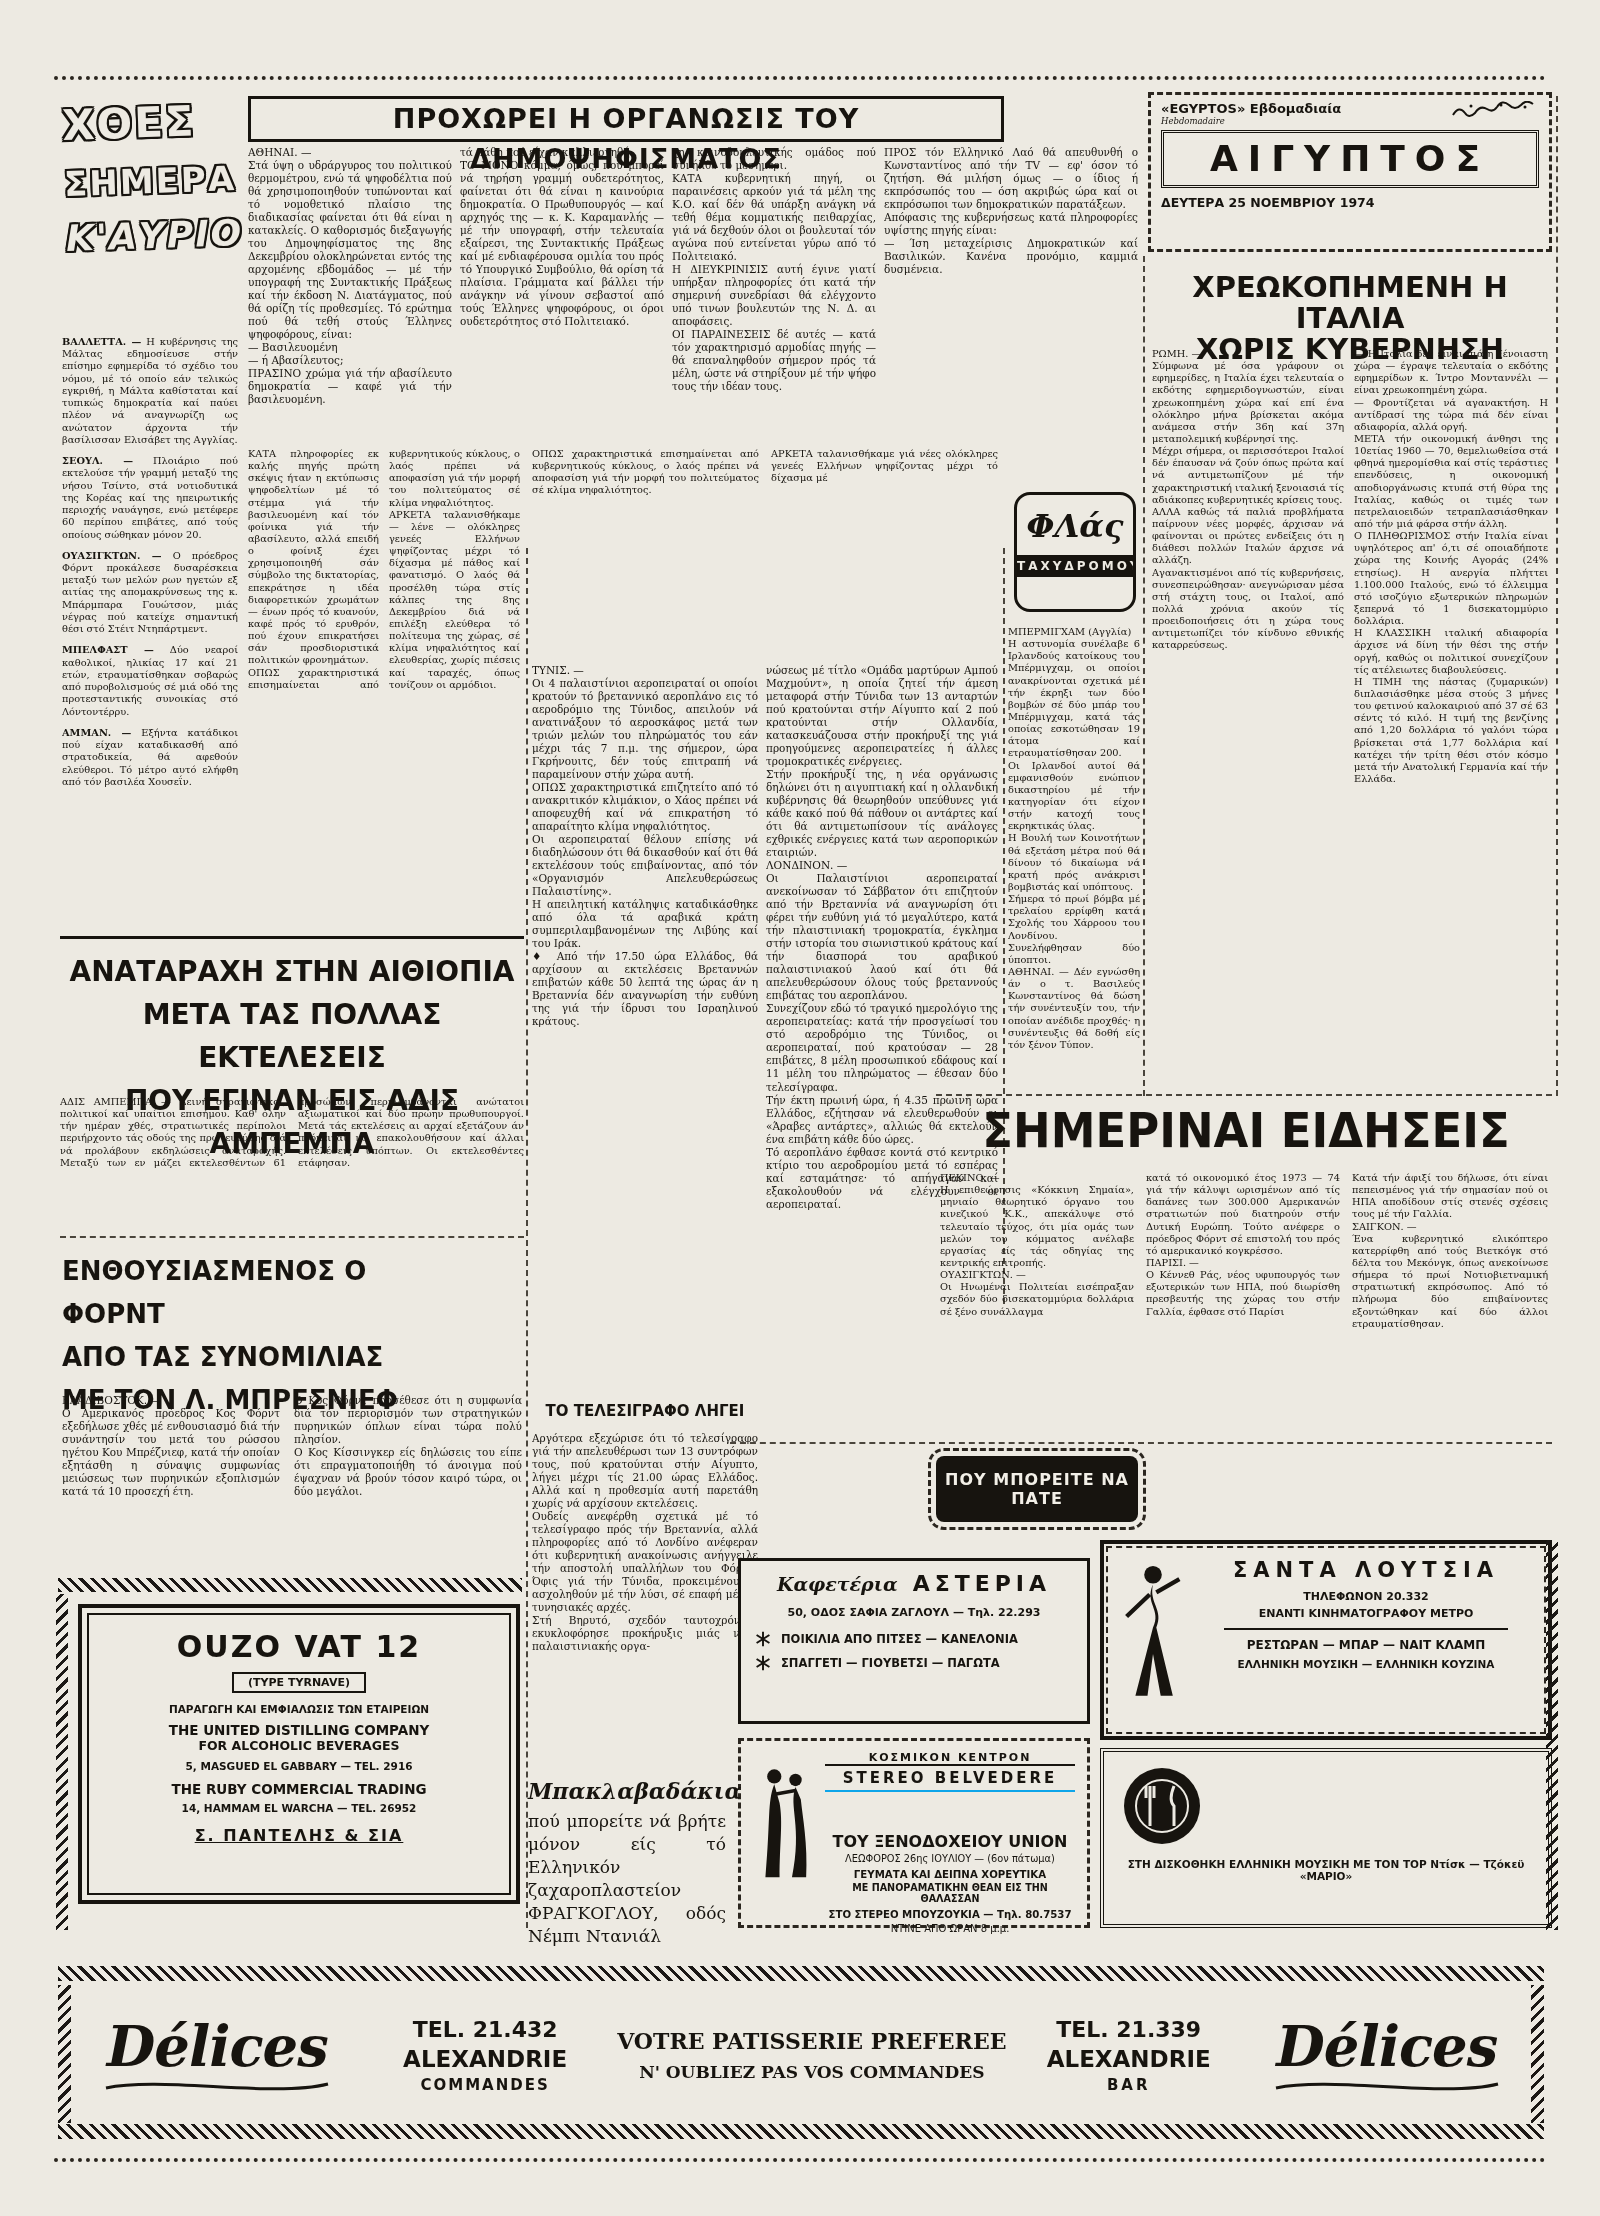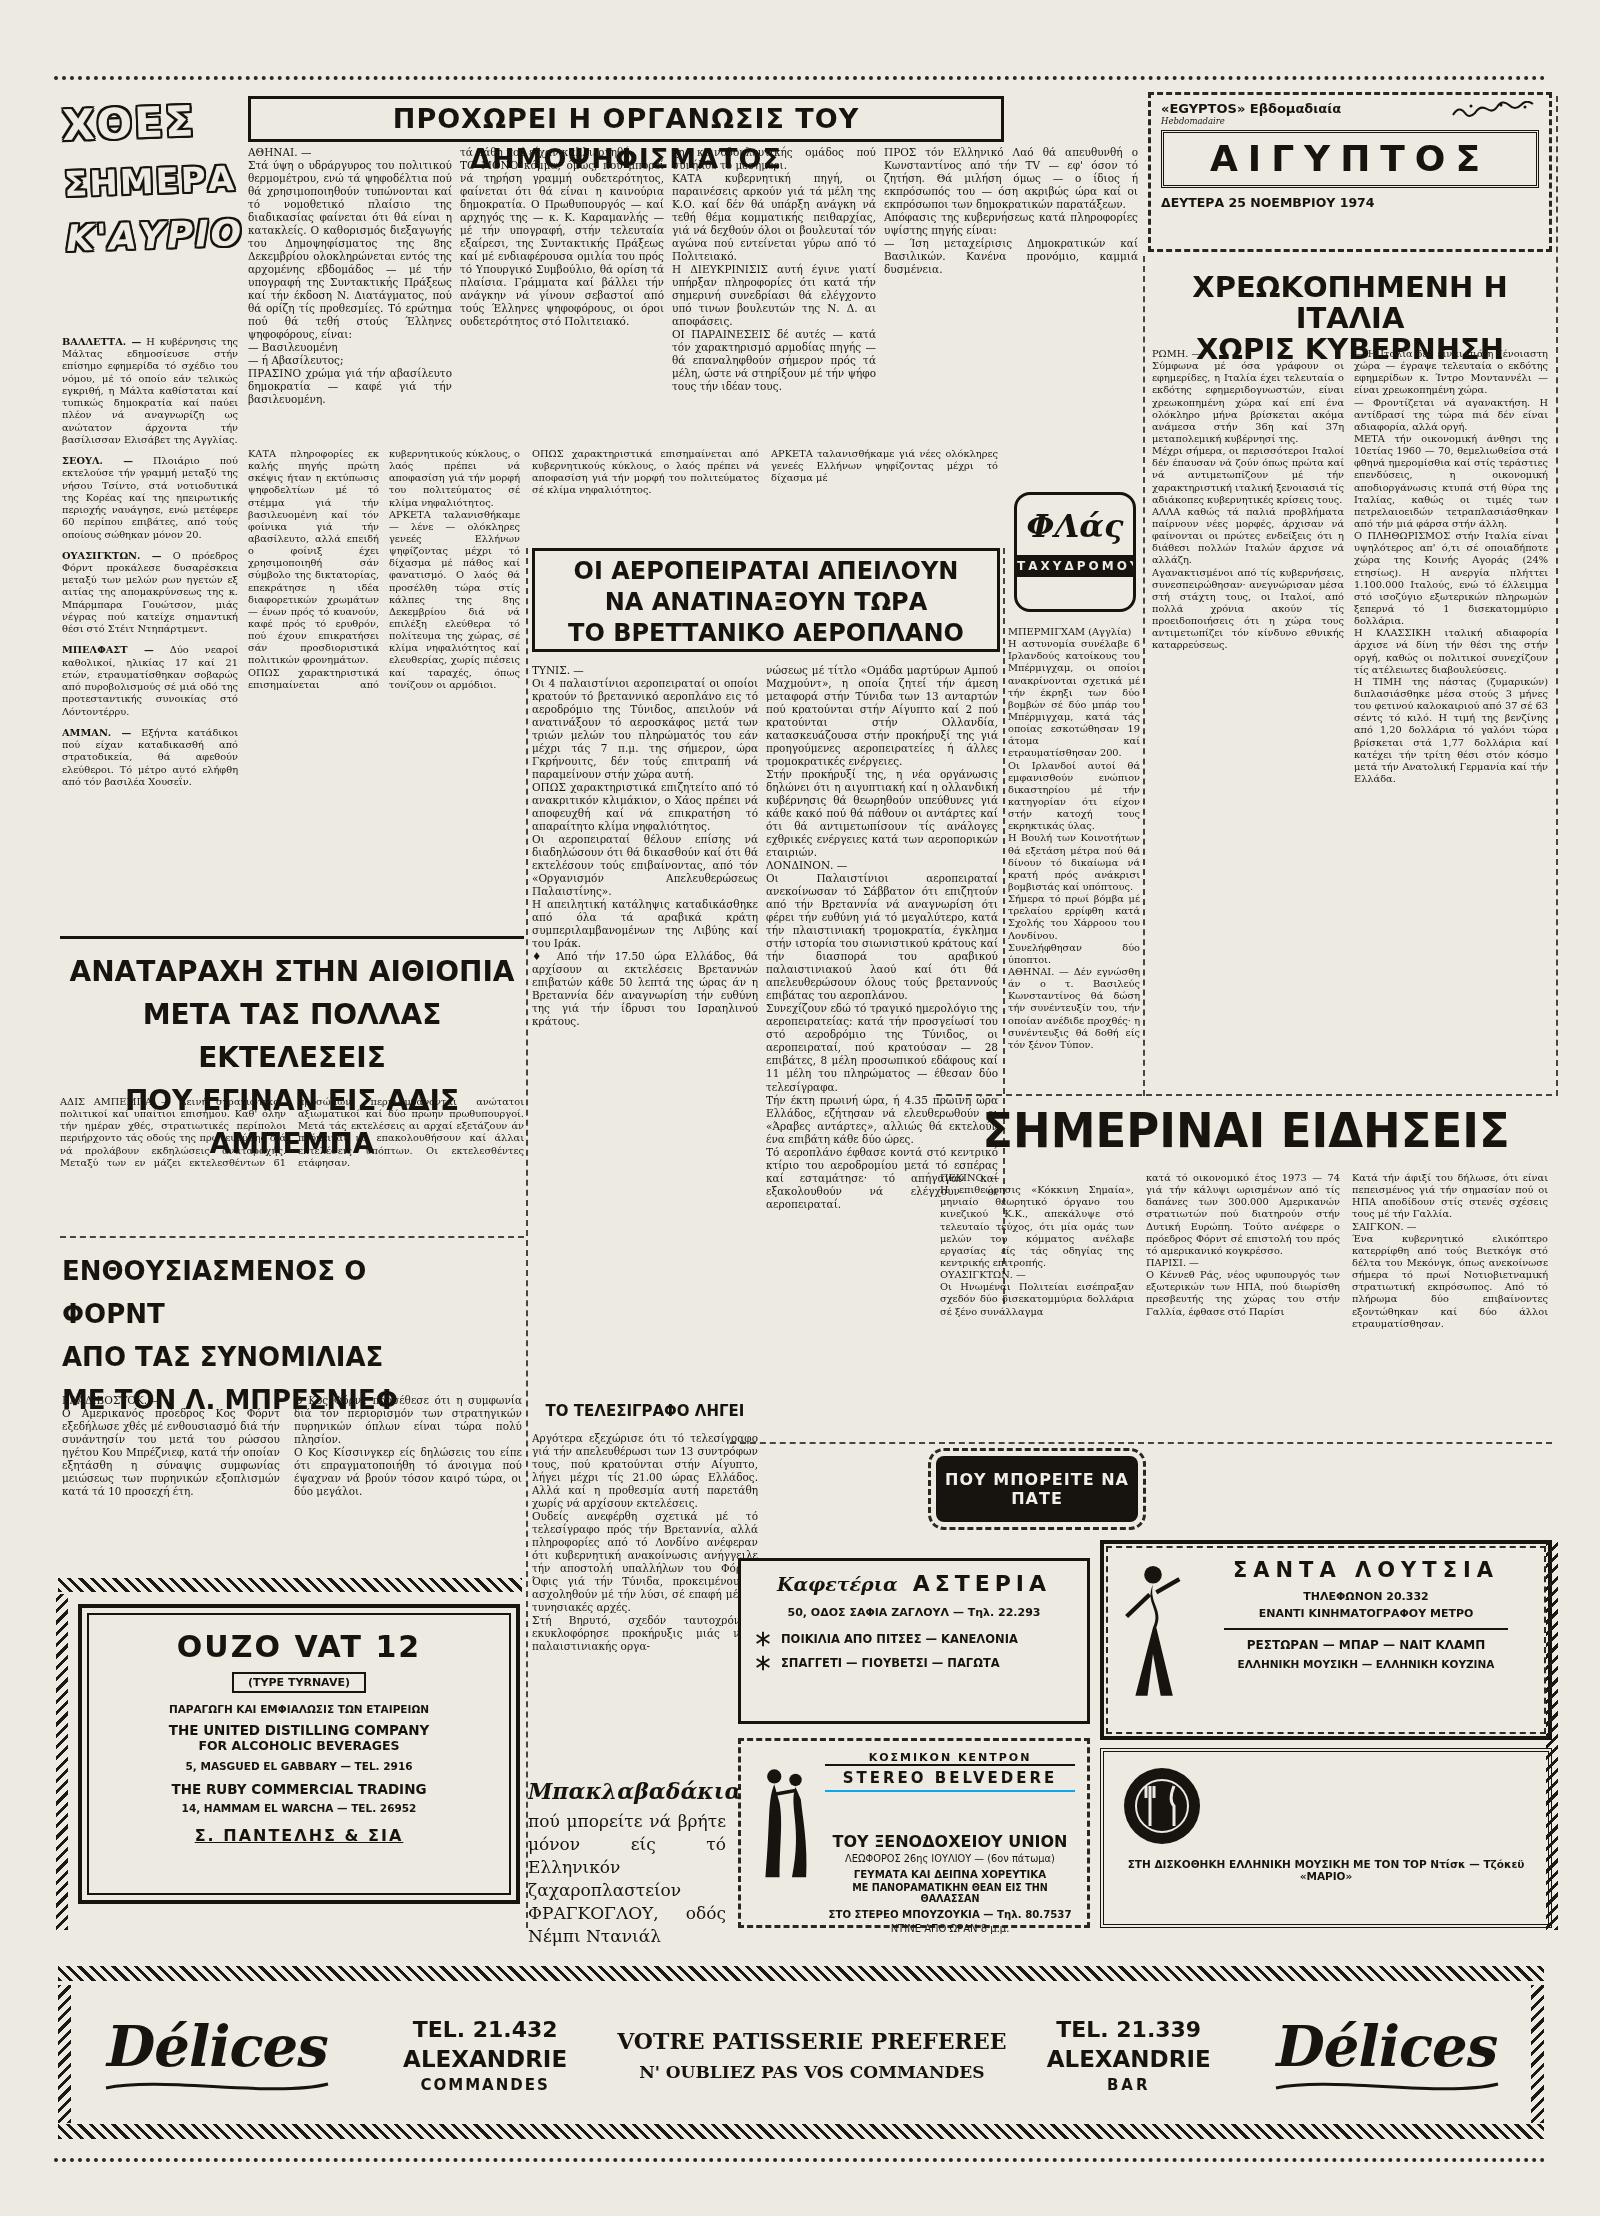--- a/index.html
+++ b/index.html
@@ -129,23 +129,20 @@
 Απόφασις της κυβερνήσεως κατά πληροφορίες υψίστης πηγής είναι:
 — Ίση μεταχείρισις Δημοκρατικών καί Βασιλικών. Κανένα προνόμιο, καμμιά δυσμένεια.</div>
 
   <div class="abs bodytxt tiny" style="left:248px;top:448px;width:272px;height:484px;column-count:2;column-gap:10px;">ΚΑΤΑ πληροφορίες εκ καλής πηγής πρώτη σκέψις ήταν η εκτύπωσις ψηφοδελτίων μέ τό στέμμα γιά τήν βασιλευομένη καί τόν φοίνικα γιά τήν αβασίλευτο, αλλά επειδή ο φοίνιξ έχει χρησιμοποιηθή σάν σύμβολο της δικτατορίας, επεκράτησε η ιδέα διαφορετικών χρωμάτων — ένων πρός τό κυανούν, καφέ πρός τό ερυθρόν, πού έχουν επικρατήσει σάν προσδιοριστικά πολιτικών φρονημάτων.
 ΟΠΩΣ χαρακτηριστικά επισημαίνεται από κυβερνητικούς κύκλους, ο λαός πρέπει νά αποφασίση γιά τήν μορφή του πολιτεύματος σέ κλίμα νηφαλιότητος.
 ΑΡΚΕΤΑ ταλανισθήκαμε — λένε — ολόκληρες γενεές Ελλήνων ψηφίζοντας μέχρι τό δίχασμα μέ πάθος καί φανατισμό. Ο λαός θά προσέλθη τώρα στίς κάλπες της 8ης Δεκεμβρίου διά νά επιλέξη ελεύθερα τό πολίτευμα της χώρας, σέ κλίμα νηφαλιότητος καί ελευθερίας, χωρίς πιέσεις καί ταραχές, όπως τονίζουν οι αρμόδιοι.</div>
 
   <div class="abs bodytxt tiny" style="left:532px;top:448px;width:466px;height:92px;column-count:2;column-gap:12px;">ΟΠΩΣ χαρακτηριστικά επισημαίνεται από κυβερνητικούς κύκλους, ο λαός πρέπει νά αποφασίση γιά τήν μορφή του πολιτεύματος σέ κλίμα νηφαλιότητος.
 ΑΡΚΕΤΑ ταλανισθήκαμε γιά νέες ολόκληρες γενεές Ελλήνων ψηφίζοντας μέχρι τό δίχασμα μέ</div>
 
-  <div class="abs boxed headline ctr pre" style="left:532px;top:548px;width:468px;height:104px;font-size:24px;line-height:31px;padding-top:5px;">ΟΙ ΑΕΡΟΠΕΙΡΑΤΑΙ ΑΠΕΙΛΟΥΝ
-ΝΑ ΑΝΑΤΙΝΑΞΟΥΝ ΤΩΡΑ
-ΤΟ ΒΡΕΤΤΑΝΙΚΟ ΑΕΡΟΠΛΑΝΟ</div>
 
   <div class="abs bodytxt" style="left:532px;top:664px;width:226px;height:732px;">ΤΥΝΙΣ. —
 Οι 4 παλαιστίνιοι αεροπειραταί οι οποίοι κρατούν τό βρεταννικό αεροπλάνο εις τό αεροδρόμιο της Τύνιδος, απειλούν νά ανατινάξουν τό αεροσκάφος μετά των τριών μελών του πληρώματός του εάν μέχρι τάς 7 π.μ. της σήμερον, ώρα Γκρήνουιτς, δέν τούς επιτραπή νά παραμείνουν στήν χώρα αυτή.
 ΟΠΩΣ χαρακτηριστικά επιζητείτο από τό ανακριτικόν κλιμάκιον, ο Χάος πρέπει νά αποφευχθή καί νά επικρατήση τό απαραίτητο κλίμα νηφαλιότητος.
 Οι αεροπειραταί θέλουν επίσης νά διαδηλώσουν ότι θά δικασθούν καί ότι θά εκτελέσουν τούς επιβαίνοντας, από τόν «Οργανισμόν Απελευθερώσεως Παλαιστίνης».
 Η απειλητική κατάληψις καταδικάσθηκε από όλα τά αραβικά κράτη συμπεριλαμβανομένων της Λιβύης καί του Ιράκ.
 ♦ Από τήν 17.50 ώρα Ελλάδος, θά αρχίσουν αι εκτελέσεις Βρεταννών επιβατών κάθε 50 λεπτά της ώρας άν η Βρεταννία δέν αναγνωρίση τήν ευθύνη της γιά τήν ίδρυσι του Ισραηλινού κράτους.</div>
   <div class="abs headline ctr" style="left:532px;top:1402px;width:226px;height:24px;font-size:15px;">ΤΟ ΤΕΛΕΣΙΓΡΑΦΟ ΛΗΓΕΙ</div>
   <div class="abs bodytxt" style="left:532px;top:1432px;width:226px;height:268px;">Αργότερα εξεχώρισε ότι τό τελεσίγραφο γιά τήν απελευθέρωσι των 13 συντρόφων τους, πού κρατούνται στήν Αίγυπτο, λήγει μέχρι τίς 21.00 ώρας Ελλάδος. Αλλά καί η προθεσμία αυτή παρετάθη χωρίς νά αρχίσουν εκτελέσεις.
 Ουδείς ανεφέρθη σχετικά μέ τό τελεσίγραφο πρός τήν Βρεταννία, αλλά πληροφορίες από τό Λονδίνο ανέφεραν ότι κυβερνητική ανακοίνωσις ανήγγειλε τήν αποστολή υπαλλήλων του Φόρεϊν Όφις γιά τήν Τύνιδα, προκειμένου ν' ασχοληθούν μέ τήν λύσι, σέ επαφή μέ τίς τυνησιακές αρχές.

